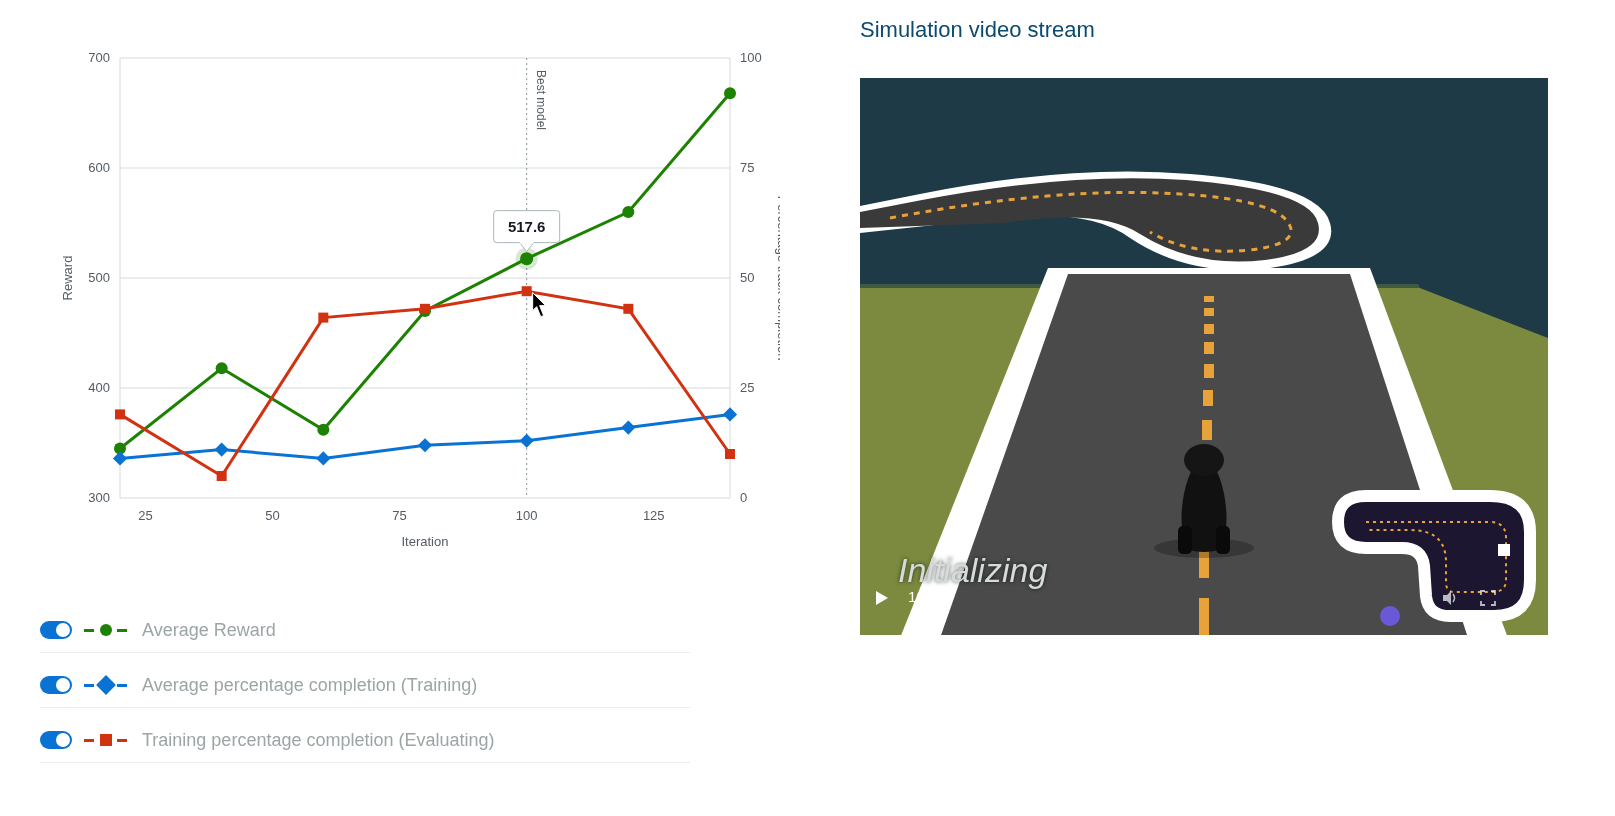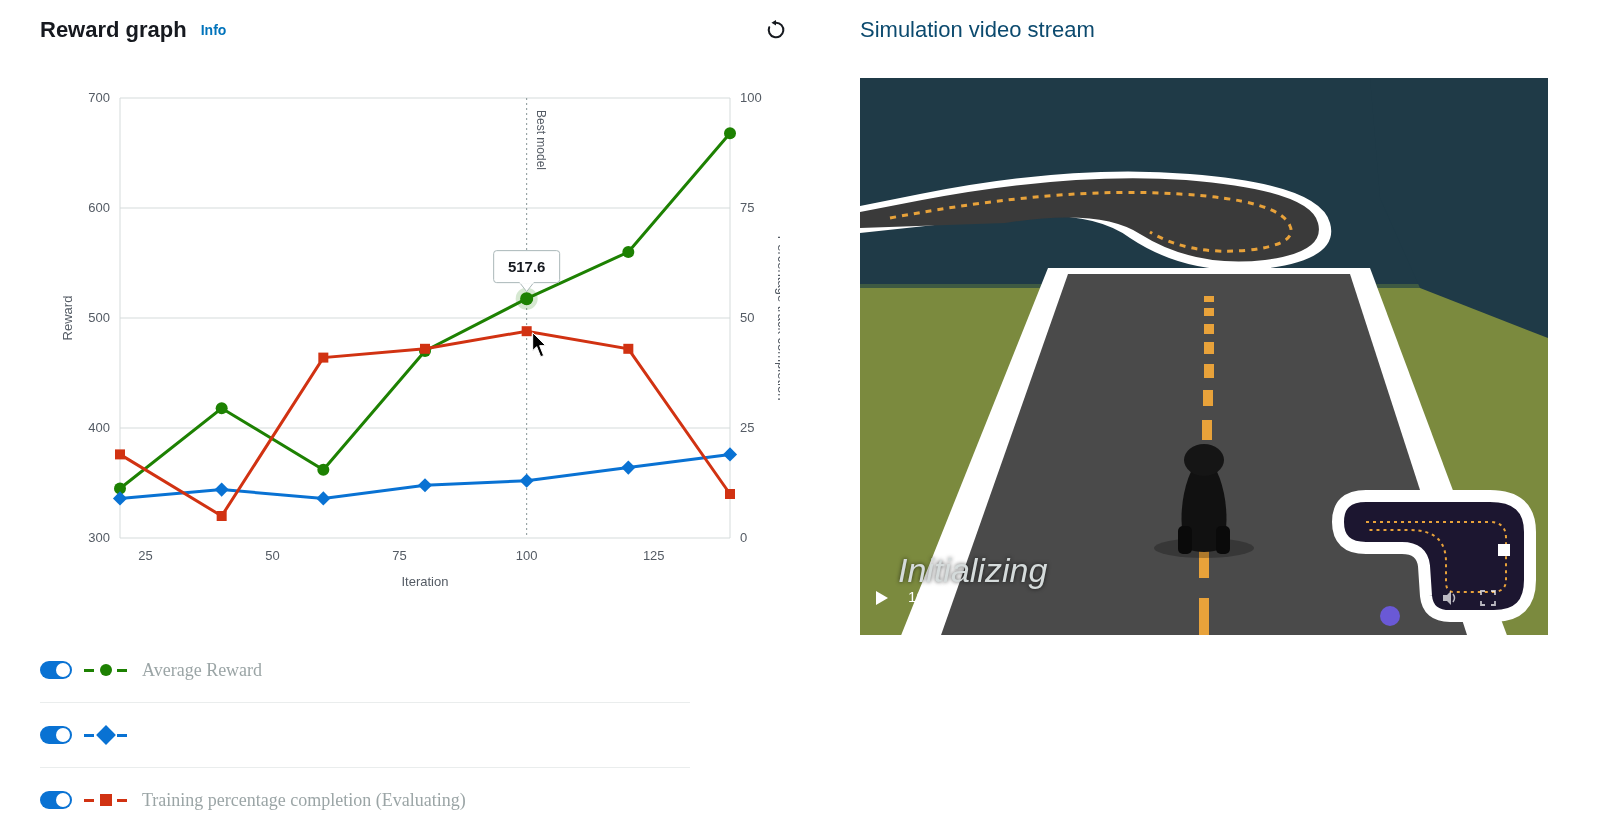--- a/index.html
+++ b/index.html
@@ -111,23 +111,22 @@
   .legend {
     margin-top: 30px;
     width: 650px;
   }
   .legend-row {
     display: flex;
     align-items: center;
     height: 44px;
     border-bottom: 1px solid #eaeded;
     gap: 12px;
-    padding-bottom: 10px;
+    padding-bottom: 0;
     padding-top: 10px;
-    font-family: Liberation Serif, serif;
   }
   .toggle {
     width: 32px;
     height: 18px;
     border-radius: 9px;
     background: var(--toggle);
     position: relative;
     flex: 0 0 32px;
     cursor: pointer;
   }
@@ -213,30 +212,20 @@
     color: #d5dbdb;
     text-shadow: 0 0 4px rgba(0,0,0,0.7);
   }
 </style>
 </head>
 <body>
 
 <div class="page">
 
   <div class="left">
-    <div class="panel-header">
-      <div class="panel-title">Reward graph</div>
-      <div class="info-link">Info</div>
-      <div class="refresh" title="Refresh">
-        <svg width="22" height="22" viewBox="0 0 24 24">
-          <path d="M12 4 A8 8 0 1 1 4.6 9" fill="none" stroke="#16191f" stroke-width="2.2" stroke-linecap="round"></path>
-          <path d="M12 1 L12 7 L7 4 Z" fill="#16191f"></path>
-        </svg>
-      </div>
-    </div>
 
     <div class="chart-wrap">
       <svg class="chart-svg" id="chart-svg" viewBox="0 0 740 540">
           <line x1="80" x2="690" y1="470" y2="470" class="gridline"></line>
           <text x="70" y="474" text-anchor="end" class="axis-text">300</text>
           <line x1="80" x2="690" y1="360" y2="360" class="gridline"></line>
           <text x="70" y="364" text-anchor="end" class="axis-text">400</text>
           <line x1="80" x2="690" y1="250" y2="250" class="gridline"></line>
           <text x="70" y="254" text-anchor="end" class="axis-text">500</text>
           <line x1="80" x2="690" y1="140" y2="140" class="gridline"></line>
@@ -304,20 +293,21 @@
         </div>
         <div class="legend-label">Average Reward</div>
       </div>
       <div class="legend-row">
         <div class="toggle"></div>
         <div class="legend-symbol">
           <span class="dash" style="left:0;width:10px;background:#0972d3"></span>
           <span class="dash" style="left:33px;width:10px;background:#0972d3"></span>
           <span style="position:absolute;left:15px;top:2px;width:14px;height:14px;background:#0972d3;transform:rotate(45deg)"></span>
         </div>
+        <div class="legend-label">Average percentage completion (Training)</div>
       </div>
       <div class="legend-row">
         <div class="toggle"></div>
         <div class="legend-symbol">
           <span class="dash" style="left:0;width:10px;background:#d13212"></span>
           <span class="dash" style="left:33px;width:10px;background:#d13212"></span>
           <span style="position:absolute;left:16px;top:3px;width:12px;height:12px;background:#d13212"></span>
         </div>
         <div class="legend-label">Training percentage completion (Evaluating)</div>
       </div>

